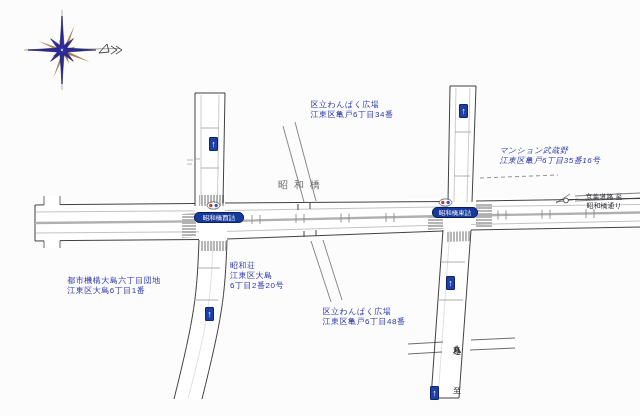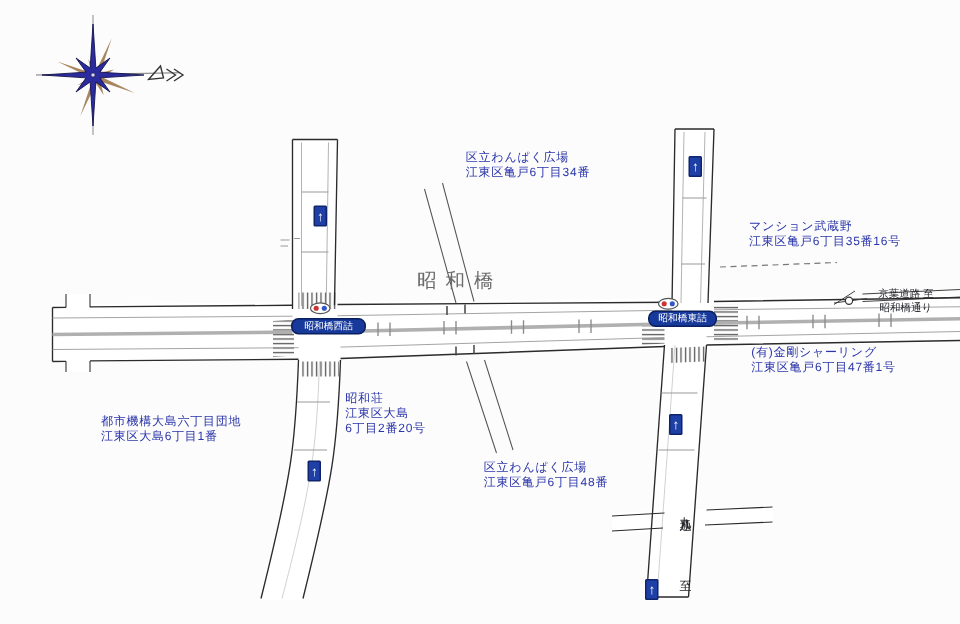--- a/index.html
+++ b/index.html
@@ -8,21 +8,21 @@
     background:#fcfcfd;
     font-family:"Liberation Sans","DejaVu Sans",sans-serif;
   }
   #roadmap{position:absolute;left:0;top:0;}
   .plabel{
     position:absolute;transform:translateX(-50%);
     color:#2a35a8;font-size:8px;line-height:10px;
     white-space:nowrap;letter-spacing:0.5px;
   }
   .bridge-label{
-    position:absolute;color:#6b6b6b;font-size:13px;
+    position:absolute;color:#6b6b6b;font-size:10px;
     letter-spacing:6px;white-space:nowrap;
   }
   .dir-label{
     position:absolute;transform:translateX(-50%);
     color:#23242a;font-size:7px;line-height:9px;
     text-align:center;white-space:nowrap;
   }
   .vroad-label{
     position:absolute;color:#23242a;font-size:8px;line-height:8px;
     writing-mode:vertical-rl;text-orientation:upright;letter-spacing:1px;
@@ -173,29 +173,25 @@
       </g>
     </g>
   </svg>
 
 
   <div class="plabel" style="left:352px;top:100px;">
     <div>区立わんぱく広場</div>
     <div>江東区亀戸6丁目34番</div>
   </div>
 
-  <div class="plabel" style="left:550px;top:146px;">
+  <div class="plabel" style="left:550px;top:146px;font-style:italic;">
     <div>マンション武蔵野</div>
     <div>江東区亀戸6丁目35番16号</div>
   </div>
 
-  <div class="plabel" style="left:549px;top:230px;">
-    <div>(有)金剛シャーリング</div>
-    <div>江東区亀戸6丁目47番1号</div>
-  </div>
 
   <div class="plabel" style="left:257px;top:261px;">
     <div>昭和荘</div>
     <div>江東区大島</div>
     <div>6丁目2番20号</div>
   </div>
 
   <div class="plabel" style="left:364px;top:307px;">
     <div>区立わんぱく広場</div>
     <div>江東区亀戸6丁目48番</div>

